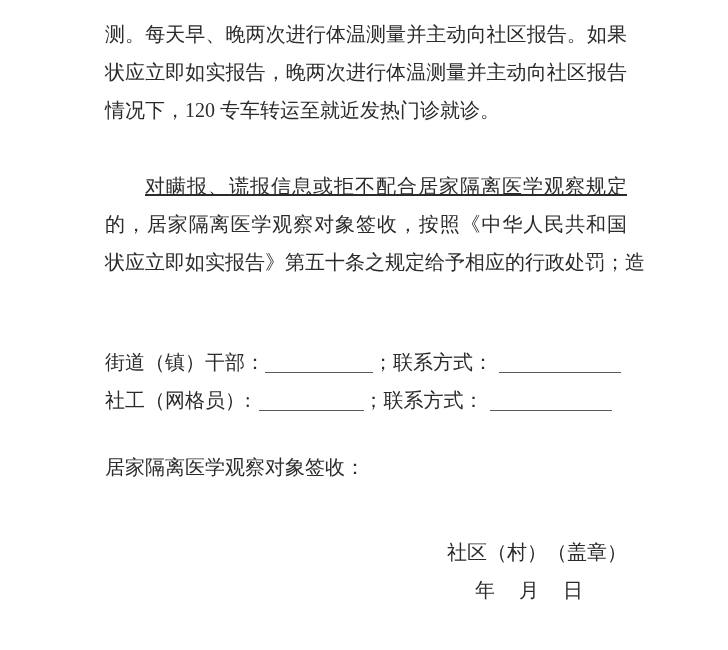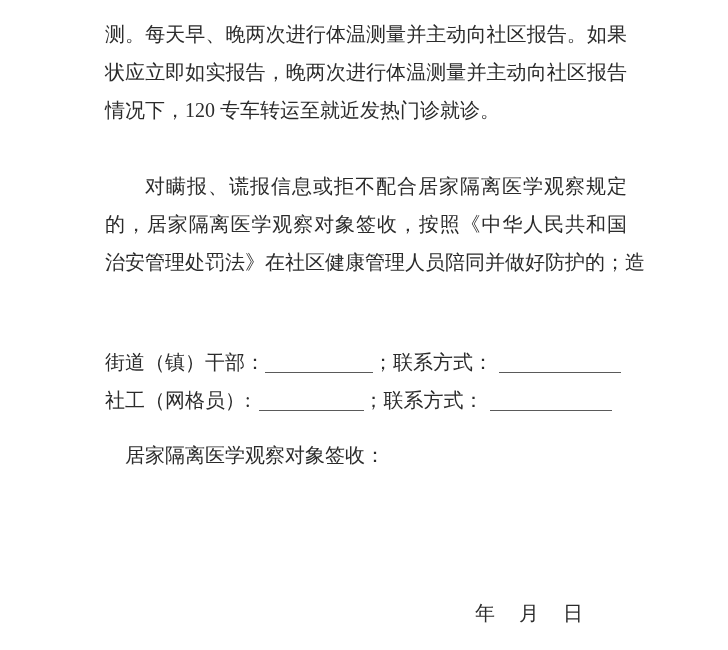--- a/index.html
+++ b/index.html
@@ -22,21 +22,21 @@
   .line {
     text-align: justify;
     text-align-last: justify;
     text-justify: inter-character;
     white-space: nowrap;
   }
   .line.last {
     text-align: right;
     text-align-last: left;
   }
-  [data-name="paragraph-2"] .line:first-child { text-indent: 2em; }
+  [data-name="paragraph-2"] .line:first-child { text-indent: 2em; text-decoration: underline; }
   .para1 { top: 15px; }
   .para2 { top: 167px; }
   .form-row {
     position: absolute;
     left: 105px;
     width: 560px;
     line-height: 38px;
     white-space: nowrap;
   }
   .row1 { top: 343px; }
@@ -47,61 +47,60 @@
     border-bottom: 1.5px solid #5a5a5a;
     vertical-align: -4px;
   }
   .blank.b1a { width: 108px; }
   .blank.b1b { width: 122px; margin-left: 6px; }
   .blank.b2a { width: 105px; margin-left: 8px; }
   .blank.b2b { width: 122px; margin-left: 6px; }
   .sign-line {
     position: absolute;
     left: 105px;
-    top: 436px;
+    top: 448px;
     line-height: 38px;
     white-space: nowrap;
-    margin-left: 20px;
   }
   .org-line {
     position: absolute;
     left: 447px;
     top: 533px;
     line-height: 38px;
     white-space: nowrap;
   }
   .date-line {
     position: absolute;
     left: 475px;
     top: 571px;
     line-height: 38px;
     letter-spacing: 2px;
     white-space: nowrap;
-    margin-top: 23px;
   }
 </style>
 </head>
 <body>
 
 <div class="page" data-name="quarantine-notice-document">
 
   <div class="textblock para1" data-name="paragraph-1">
       <div class="line" data-name="text-line">测。每天早、晚两次进行体温测量并主动向社区报告。如果</div>
       <div class="line" data-name="text-line">状应立即如实报告，晚两次进行体温测量并主动向社区报告</div>
       <div class="line last" data-name="text-line">情况下，120 专车转运至就近发热门诊就诊。</div>
     </div>
 
   <div class="textblock para2" data-name="paragraph-2">
       <div class="line" data-name="text-line">对瞒报、谎报信息或拒不配合居家隔离医学观察规定</div>
       <div class="line" data-name="text-line">的，居家隔离医学观察对象签收，按照《中华人民共和国</div>
-      <div class="line" data-name="text-line">治安管理处罚法》在社区健康管理人员陪同并做好防护的；造</div>
+      <div class="line" data-name="text-line">状应立即如实报告》第五十条之规定给予相应的行政处罚；造</div>
     </div>
 
   <div class="form-row row2" data-name="form-row-social-worker"><span data-name="social-worker-label">社工（网格员）:</span><span class="blank b2a" data-name="social-worker-name-field"></span><span data-name="semicolon-separator">；</span><span data-name="social-worker-contact-label">联系方式：</span><span class="blank b2b" data-name="social-worker-contact-field"></span></div>
 
   <div class="form-row row1" data-name="form-row-street-cadre"><span data-name="street-cadre-label">街道（镇）干部：</span><span class="blank b1a" data-name="street-cadre-name-field"></span><span data-name="semicolon-separator">；</span><span data-name="street-cadre-contact-label">联系方式：</span><span class="blank b1b" data-name="street-cadre-contact-field"></span></div>
 
   <div class="sign-line" data-name="recipient-signature-label">居家隔离医学观察对象签收：</div>
 
+  <div class="org-line" data-name="community-seal-label">社区（村）（盖章）</div>
 
   <div class="date-line" data-name="date-fill-in-label">年　月　日</div>
 
 </div>
 
 </body></html>

